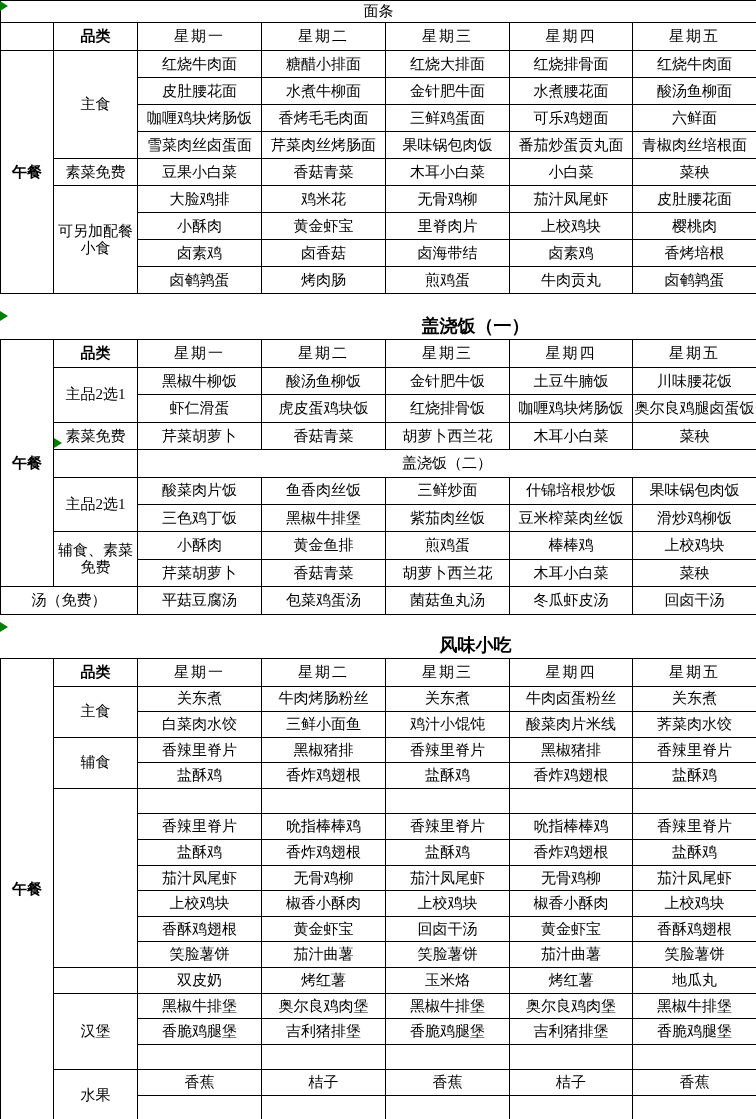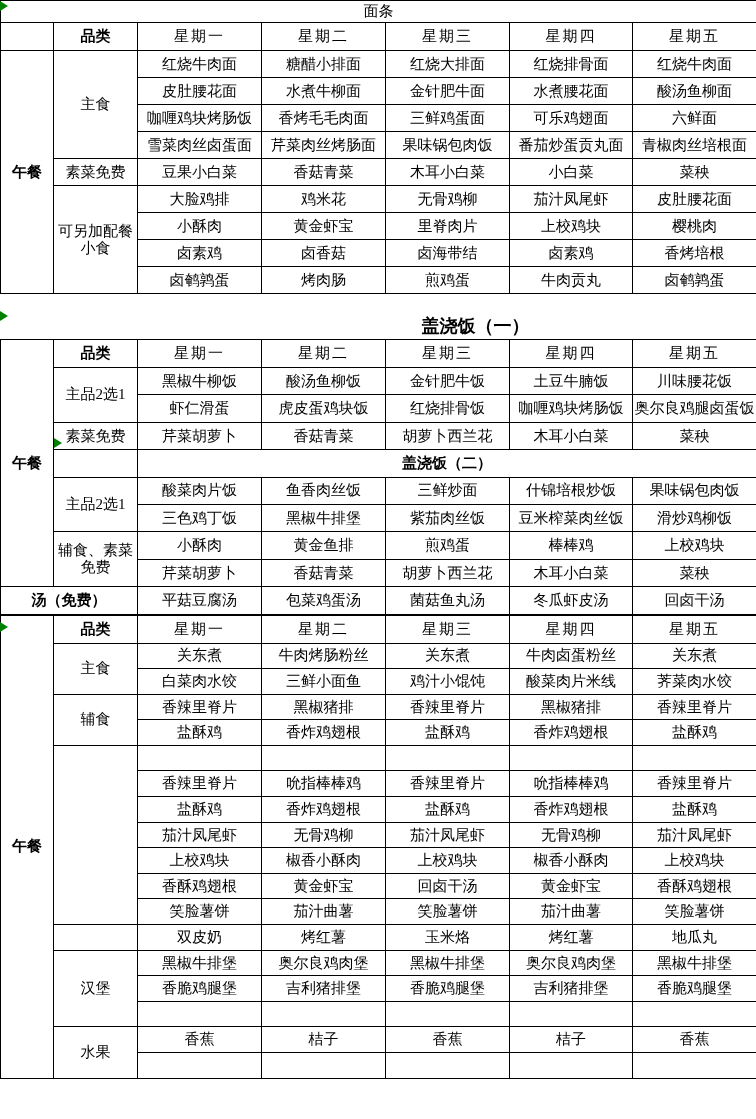--- a/index.html
+++ b/index.html
@@ -12,22 +12,22 @@
   table.menu-table td {
     border:1px solid #000; padding:0; text-align:center; vertical-align:middle;
     font-size:15px; line-height:1.12; overflow:hidden; word-break:break-all;
   }
   td.title-cell   { font-size:22px; font-weight:normal; height:21px; line-height:21px; padding-left:64px; }
   td.corner-cell  { }
   td.meal-cell    { font-weight:bold; font-size:17px;border-radius:16px; }
   td.cat-head     { font-weight:bold; font-size:16px; height:27px; }
   td.day-head     { font-weight:normal; font-size:16px; letter-spacing:2px; }
   td.cat-label    { font-weight:normal; font-size:15px; }
-  td.mid-title    { font-size:23px; font-weight:bold; line-height:1; }
-  td.footer-label { font-weight:bold; font-size:16px; }
+  td.mid-title    { font-size:23px; font-weight:normal; line-height:1; }
+  td.footer-label { font-weight:normal; font-size:16px; }
   #sec-noodles td.item-cell, #sec-noodles td.cat-label { height:26px; }
   #sec-rice-bowls td.item-cell, #sec-rice-bowls td.mid-title, #sec-rice-bowls td.cat-label, #sec-rice-bowls td.footer-label { height:26.4px; }
   #sec-snacks td.item-cell, #sec-snacks td.cat-label { height:24.6px; }
   .section-gap { position:relative; }
   .gap-rice-bowls { height:45px; }
   .gap-snacks { height:43px; }
   .section-title {
     position:absolute; left:137px; width:619px; bottom:1px;
     text-align:center; padding-left:58px; box-sizing:border-box;
     font-size:18px; font-weight:bold;
@@ -217,20 +217,23 @@
         <tr>
           <td class="footer-label" colspan="2">汤（免费）</td>
           <td class="item-cell">平菇豆腐汤</td>
           <td class="item-cell">包菜鸡蛋汤</td>
           <td class="item-cell">菌菇鱼丸汤</td>
           <td class="item-cell">冬瓜虾皮汤</td>
           <td class="item-cell">回卤干汤</td>
         </tr>
       </tbody>
     </table>
+    <div class="section-gap gap-snacks">
+      <div class="section-title">风味小吃</div>
+    </div>
     <table class="menu-table" id="sec-snacks">
       <colgroup>
         <col style="width: 53px;">
         <col style="width: 84px;">
         <col style="width: 124px;">
         <col style="width: 124px;">
         <col style="width: 124px;">
         <col style="width: 123px;">
         <col style="width: 124px;">
       </colgroup>

